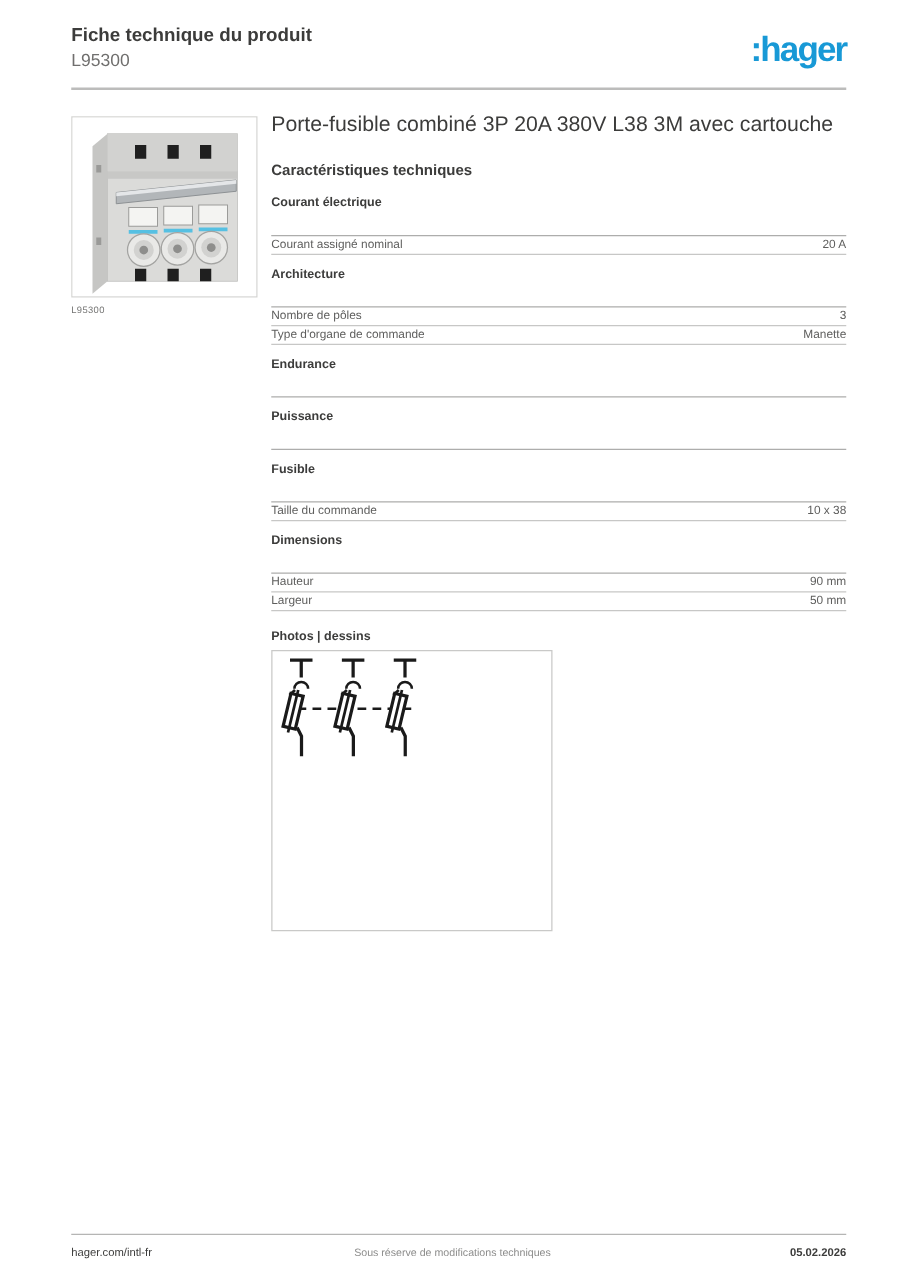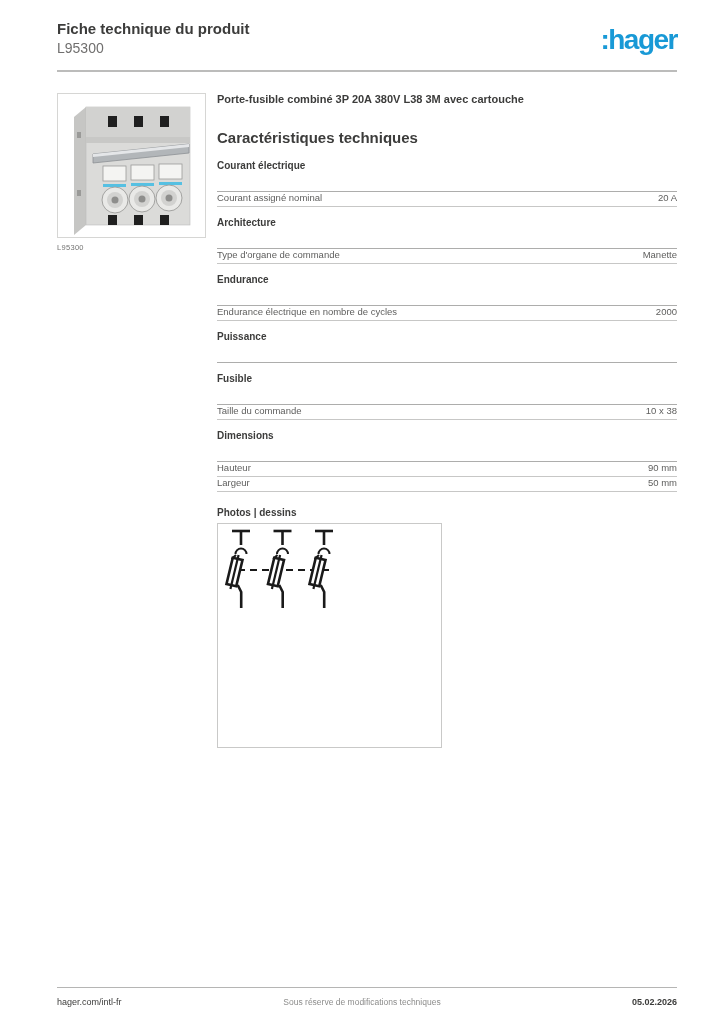--- a/index.html
+++ b/index.html
@@ -42,34 +42,34 @@
   .photo-caption {
     position: absolute; left: 57px; top: 243px;
     font-size: 7.5px; color: #747473; letter-spacing: 0.3px;
   }
 
   
   .right-col {
     position: absolute; left: 217px; top: 93px; width: 460px;
   }
   .product-name {
-    font-size: 11px; font-weight: bold; color: #3c3c3b; line-height: 13px;
+    font-size: 17px; font-weight: normal; color: #3c3c3b; line-height: 13px;
   }
   .char-title {
     margin-top: 23px; margin-bottom: 14px;
-    font-size: 15px; font-weight: bold; color: #3c3c3b;
+    font-size: 12px; font-weight: bold; color: #3c3c3b;
   }
   .group { margin-top: 10px; }
   .group:first-of-type { margin-top: 0; }
   .group-title {
     font-size: 10px; font-weight: bold; color: #3c3c3b;
     padding-bottom: 20px; border-bottom: 1px solid #adadac;
   }
   .spec-row {
-    display: flex; justify-content: space-between; align-items: flex-start;
+    display: flex; justify-content: space-between; align-items: center;
     height: 15px; padding-bottom: 2px;
     border-bottom: 1px solid #c7c7c6;
     font-size: 9.5px; color: #5e5e5d;
   }
   .spec-label { text-align: left; }
   .spec-value { text-align: right; white-space: nowrap; }
 
   .photos-title {
     margin-top: 15px;
     font-size: 10px; font-weight: bold; color: #3c3c3b;
@@ -164,31 +164,31 @@
       <div class="group-title">Courant électrique</div>
       <div class="spec-row">
         <span class="spec-label">Courant assigné nominal</span>
         <span class="spec-value">20 A</span>
       </div>
     </div>
 
     <div class="group">
       <div class="group-title">Architecture</div>
       <div class="spec-row">
+        <span class="spec-label">Nombre de pôles</span>
+        <span class="spec-value">3</span>
+      </div>
+      <div class="spec-row">
         <span class="spec-label">Type d'organe de commande</span>
         <span class="spec-value">Manette</span>
       </div>
     </div>
 
     <div class="group">
       <div class="group-title">Endurance</div>
-      <div class="spec-row">
-        <span class="spec-label">Endurance électrique en nombre de cycles</span>
-        <span class="spec-value">2000</span>
-      </div>
     </div>
 
     <div class="group">
       <div class="group-title">Puissance</div>
     </div>
 
 
     <div class="group">
       <div class="group-title">Fusible</div>
       <div class="spec-row">

